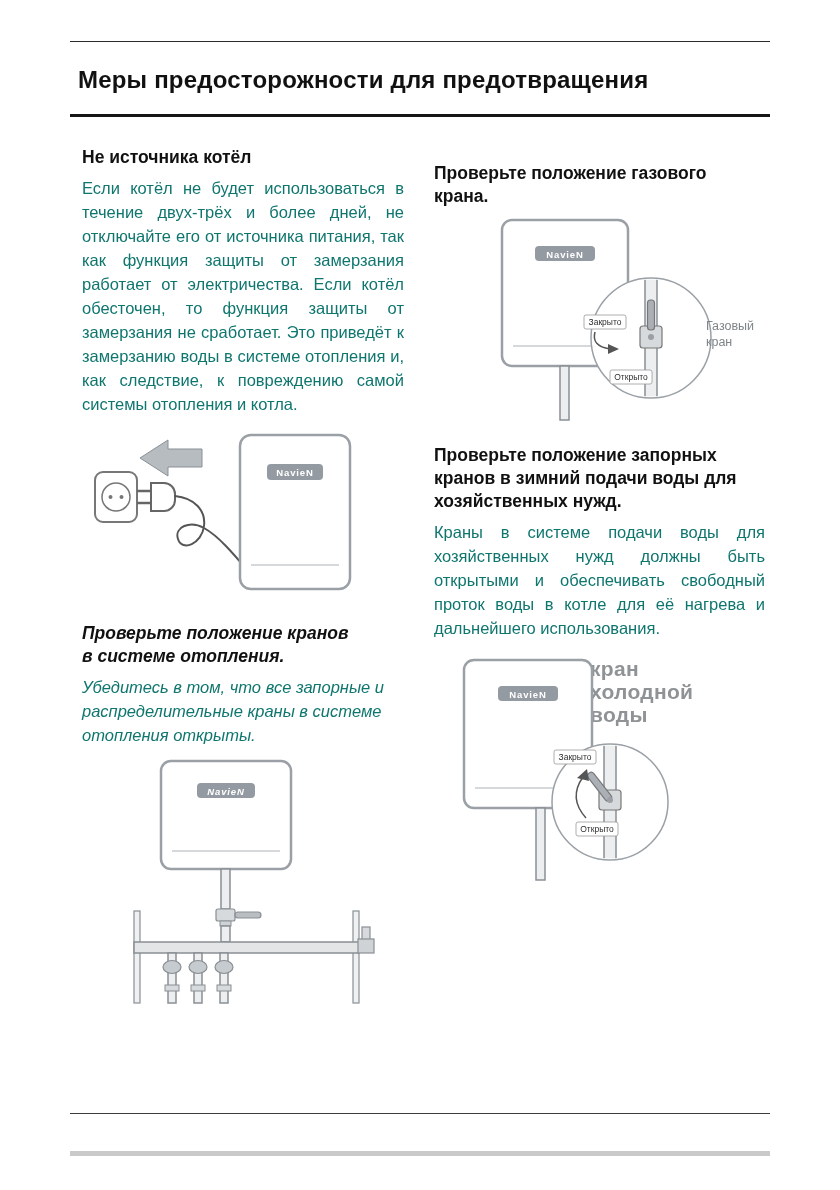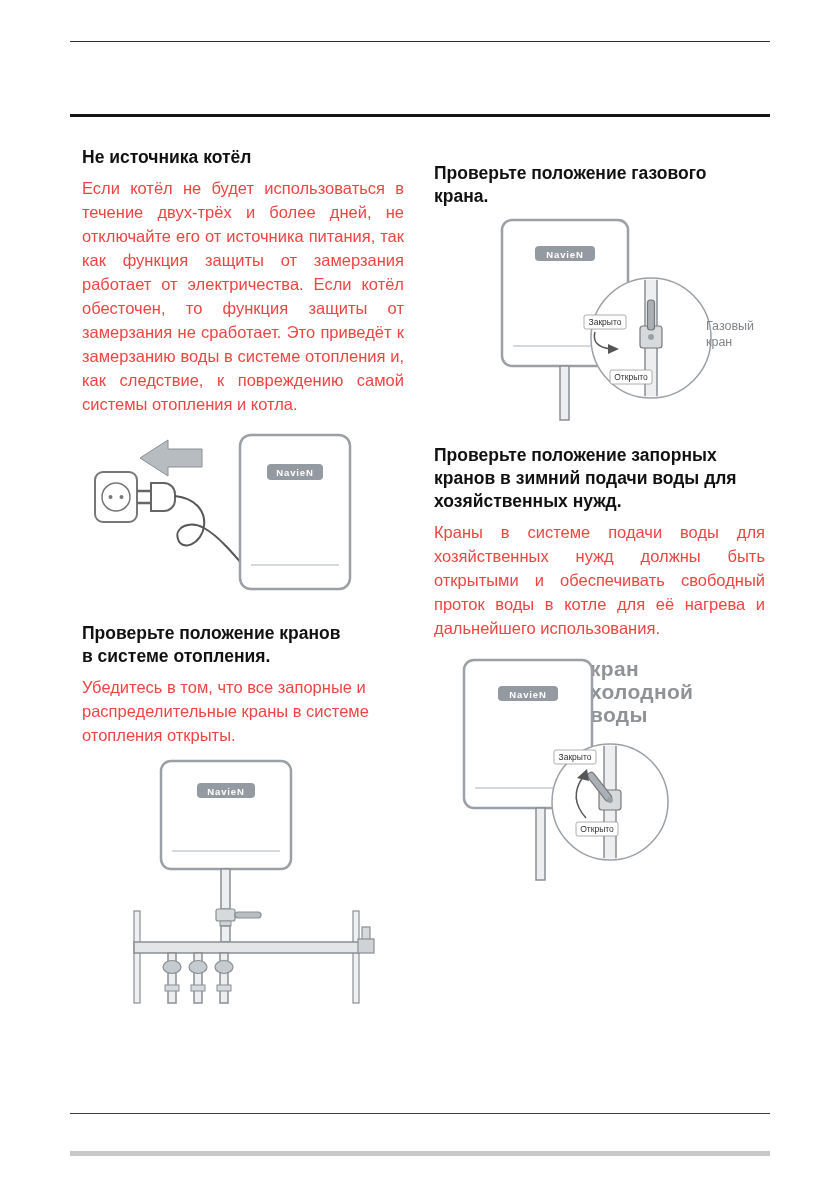--- a/index.html
+++ b/index.html
@@ -5,39 +5,39 @@
   html,body{margin:0;padding:0;}
   body{width:840px;height:1190px;background:#ffffff;font-family:"Liberation Sans",sans-serif;color:#1c1c1c;position:relative;overflow:hidden;}
   .rule{position:absolute;left:70px;right:70px;}
   #rule-top{top:41px;height:1px;background:#2b2b2b;}
   #page-title{position:absolute;left:78px;top:48px;width:690px;font-size:24px;line-height:31px;font-weight:bold;letter-spacing:.2px;color:#111;}
   #rule-title{top:114px;height:3px;background:#161616;}
   .col{position:absolute;top:146px;}
   #col-left{left:82px;width:322px;}
   #col-right{left:434px;width:331px;margin-top:16px;}
   h2.sec{font-size:17.5px;line-height:23px;font-weight:bold;margin:0 0 7px;color:#111;}
-  p.body{font-size:16.5px;line-height:24px;margin:0;color:#ef4444;}
+  p.body{font-size:16.5px;line-height:24px;margin:0;color:#0f766e;}
   p.just{text-align:justify;}
   section{margin:0 0 16px;}
   svg{display:block;}
   .brand{fill:#ffffff;font-weight:bold;font-size:9.5px;letter-spacing:.9px;font-family:"Liberation Sans",sans-serif;}
   .boxlbl{font-size:8.5px;fill:#2f2f2f;font-family:"Liberation Sans",sans-serif;}
   .graylbl{fill:#7f8488;font-size:12.5px;font-family:"Liberation Sans",sans-serif;}
   .biglbl{fill:#8f9396;font-size:21px;font-weight:bold;letter-spacing:.3px;font-family:"Liberation Sans",sans-serif;}
   #rule-bottom{top:1113px;height:1px;background:#3c3c3c;}
   #bar-bottom{top:1151px;height:5px;background:#c9c9c9;}
 </style>
 </head>
 <body>
 
 <div>
 
   <div class="rule" id="rule-top"></div>
 
-  <h1 id="page-title"><br></h1>
+  <h1 id="page-title"><span>Меры предосторожности для предотвращения</span><br></h1>
 
   <div class="rule" id="rule-title"></div>
 
   <div class="col" id="col-left">
 
     <section>
       <h2 class="sec"><span>Не источника котёл</span><br></h2>
       <p class="body just">Если котёл не будет использоваться в течение двух-трёх и более дней, не отключайте его от источника питания, так как функция защиты от замерзания работает от электричества. Если котёл обесточен, то функция защиты от замерзания не сработает. Это приведёт к замерзанию воды в системе отопления и, как следствие, к повреждению самой системы отопления и котла.</p>
 
       <svg width="310" height="168" viewBox="0 0 310 168" style="margin:16px 0 4px 6px;">
@@ -56,21 +56,21 @@
         <polygon points="114,17 80,17 80,8 52,26 80,44 80,35 114,35" fill="#b7bcc1" stroke="#8b9095" stroke-width="1"></polygon>
         <g>
           <rect x="152" y="3" width="110" height="154" rx="11" fill="#ffffff" stroke="#9aa0a5" stroke-width="2.5"></rect>
           <line x1="163" y1="133" x2="251" y2="133" stroke="#c9cdd0" stroke-width="1.5"></line>
           <rect x="179" y="32" width="56" height="16" rx="4" fill="#949aa1"></rect>
           <text x="207" y="44" text-anchor="middle" class="brand">NavieN</text>
         </g>
       </svg>
     </section>
 
-    <section style="margin-top:22px;">
+    <section style="margin-top:22px;font-style:italic;">
       <h2 class="sec"><span>Проверьте положение кранов</span><br><span>в системе отопления.</span></h2>
       <p class="body">Убедитесь в том, что все запорные и распределительные краны в системе отопления открыты.</p>
 
       <svg width="268" height="246" viewBox="0 0 268 246" style="margin:12px 0 0 34px;">
         <g>
           <rect x="45" y="2" width="130" height="108" rx="10" fill="#ffffff" stroke="#9aa0a5" stroke-width="2.5"></rect>
           <line x1="56" y1="92" x2="164" y2="92" stroke="#c9cdd0" stroke-width="1.5"></line>
           <rect x="81" y="24" width="58" height="15" rx="4" fill="#949aa1"></rect>
           <text x="110" y="35.5" text-anchor="middle" class="brand">NavieN</text>
         </g>

